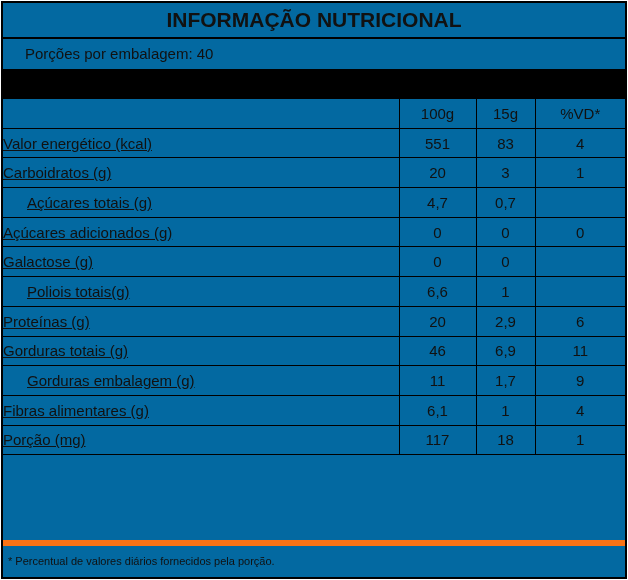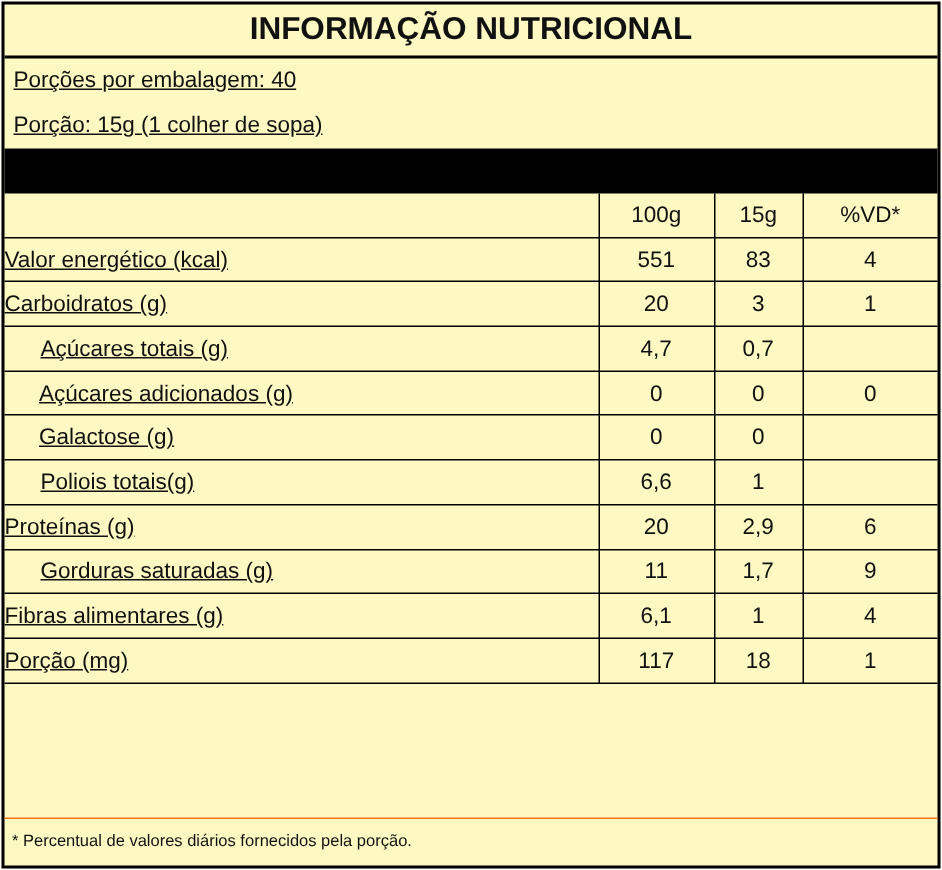--- a/index.html
+++ b/index.html
@@ -1,53 +1,52 @@
 <!DOCTYPE html>
 <html><head>
   <meta charset="utf-8">
   <style>
     html, body { margin: 0; padding: 0; background: #ffffff; }
     body { width: 628px; height: 580px; position: relative; overflow: hidden;
            font-family: "Liberation Sans", sans-serif; color: #111; }
     .label-box {
       position: absolute; left: 1px; top: 1px; width: 622px; height: 574px;
-      border: 2px solid #000; background: #fef9c3;
+      border: 2px solid #000; background: #0369a1;
     }
     .title {
       height: 34px; border-bottom: 2px solid #000;
       display: flex; align-items: center; justify-content: center;
       font-size: 21px; font-weight: bold; letter-spacing: 0px;
     }
-    .info-line { height: 30px; line-height: 30px; padding-left: 6px; font-size: 15px; text-decoration: underline; }
+    .info-line { height: 30px; line-height: 30px; padding-left: 22px; font-size: 15px; }
     .black-bar { height: 30px; background: #000; }
     table.nut { border-collapse: collapse; width: 622px; table-layout: fixed; font-size: 15px; }
     table.nut td { border: 1px solid #000; height: 28.7px; padding: 0; }
     table.nut tr td:first-child { border-left: none; }
     table.nut tr td:last-child { border-right: none; }
     table.nut tr:first-child td { border-top: none; }
     col.c-name { width: 396px; }
     col.c-100 { width: 77px; }
     col.c-15 { width: 59px; }
     col.c-vd { width: 90px; }
     td.name { padding-left: 6px; text-align: left; text-decoration: underline; }
     td.name.lvl1 { padding-left: 24px; }
-    td.name.lvl2 { padding-left: 23px; }
+    td.name.lvl2 { }
     td.val { text-align: center; }
     .footnote {
       position: absolute; left: 0; right: 0; bottom: 0; height: 31px;
-      border-top: 1px solid #f97316; font-size: 11px; line-height: 31px; padding-left: 5px;
+      border-top: 6px solid #f97316; font-size: 11px; line-height: 31px; padding-left: 5px;
     }
   </style>
 </head>
 <body>
 
 <div class="label-box">
   <div class="title">INFORMAÇÃO NUTRICIONAL</div>
   <div class="info-line">Porções por embalagem: 40</div>
-  <div class="info-line">Porção: 15g (1 colher de sopa)</div>
   <div class="black-bar"></div>
 
   <table class="nut">
     <colgroup>
       <col class="c-name">
         <col class="c-100">
         <col class="c-15">
         <col class="c-vd">
     </colgroup>
     <tbody id="nut-body">
@@ -93,21 +92,27 @@
         <td class="val">1</td>
         <td class="val"></td>
       </tr>
       <tr>
         <td class="name">Proteínas (g)</td>
         <td class="val">20</td>
         <td class="val">2,9</td>
         <td class="val">6</td>
       </tr>
       <tr>
-        <td class="name lvl1">Gorduras saturadas (g)</td>
+        <td class="name">Gorduras totais (g)</td>
+        <td class="val">46</td>
+        <td class="val">6,9</td>
+        <td class="val">11</td>
+      </tr>
+      <tr>
+        <td class="name lvl1">Gorduras embalagem (g)</td>
         <td class="val">11</td>
         <td class="val">1,7</td>
         <td class="val">9</td>
       </tr>
       <tr>
         <td class="name">Fibras alimentares (g)</td>
         <td class="val">6,1</td>
         <td class="val">1</td>
         <td class="val">4</td>
       </tr>

